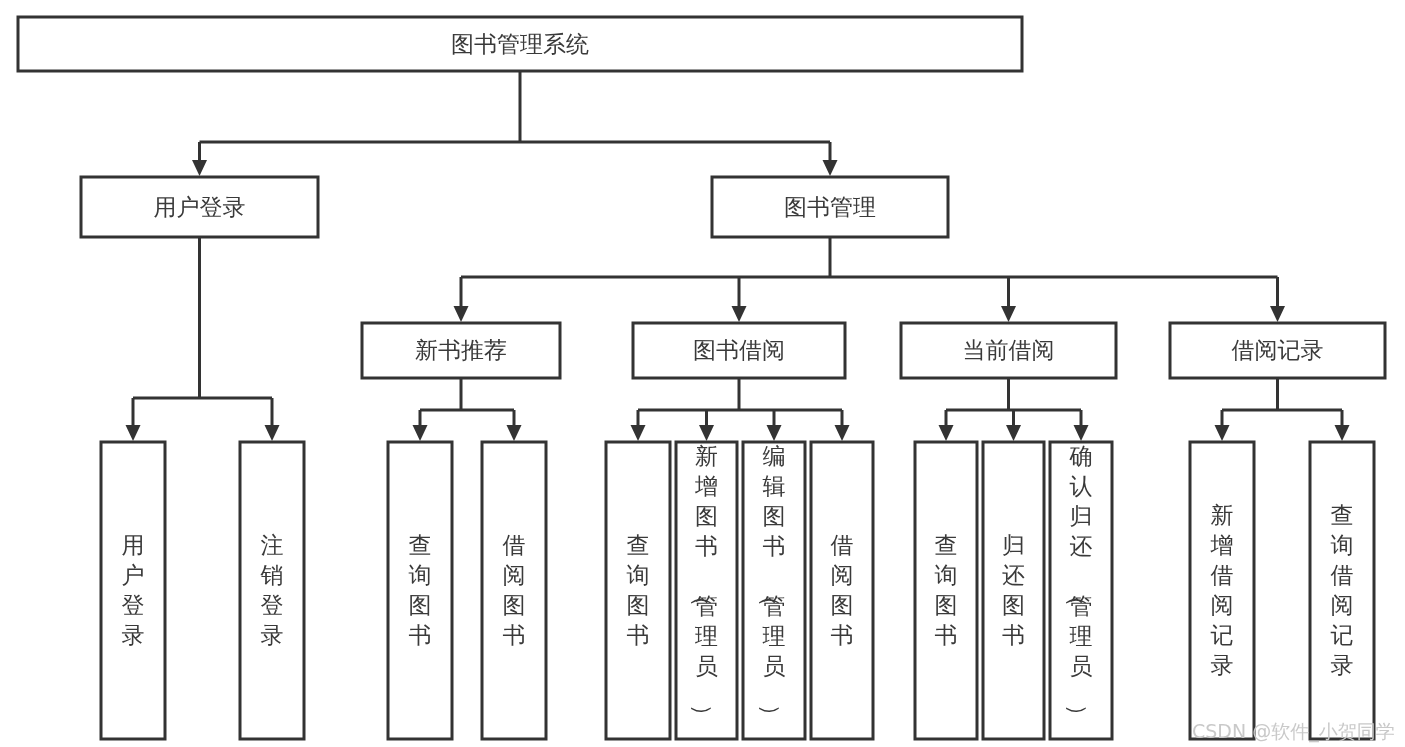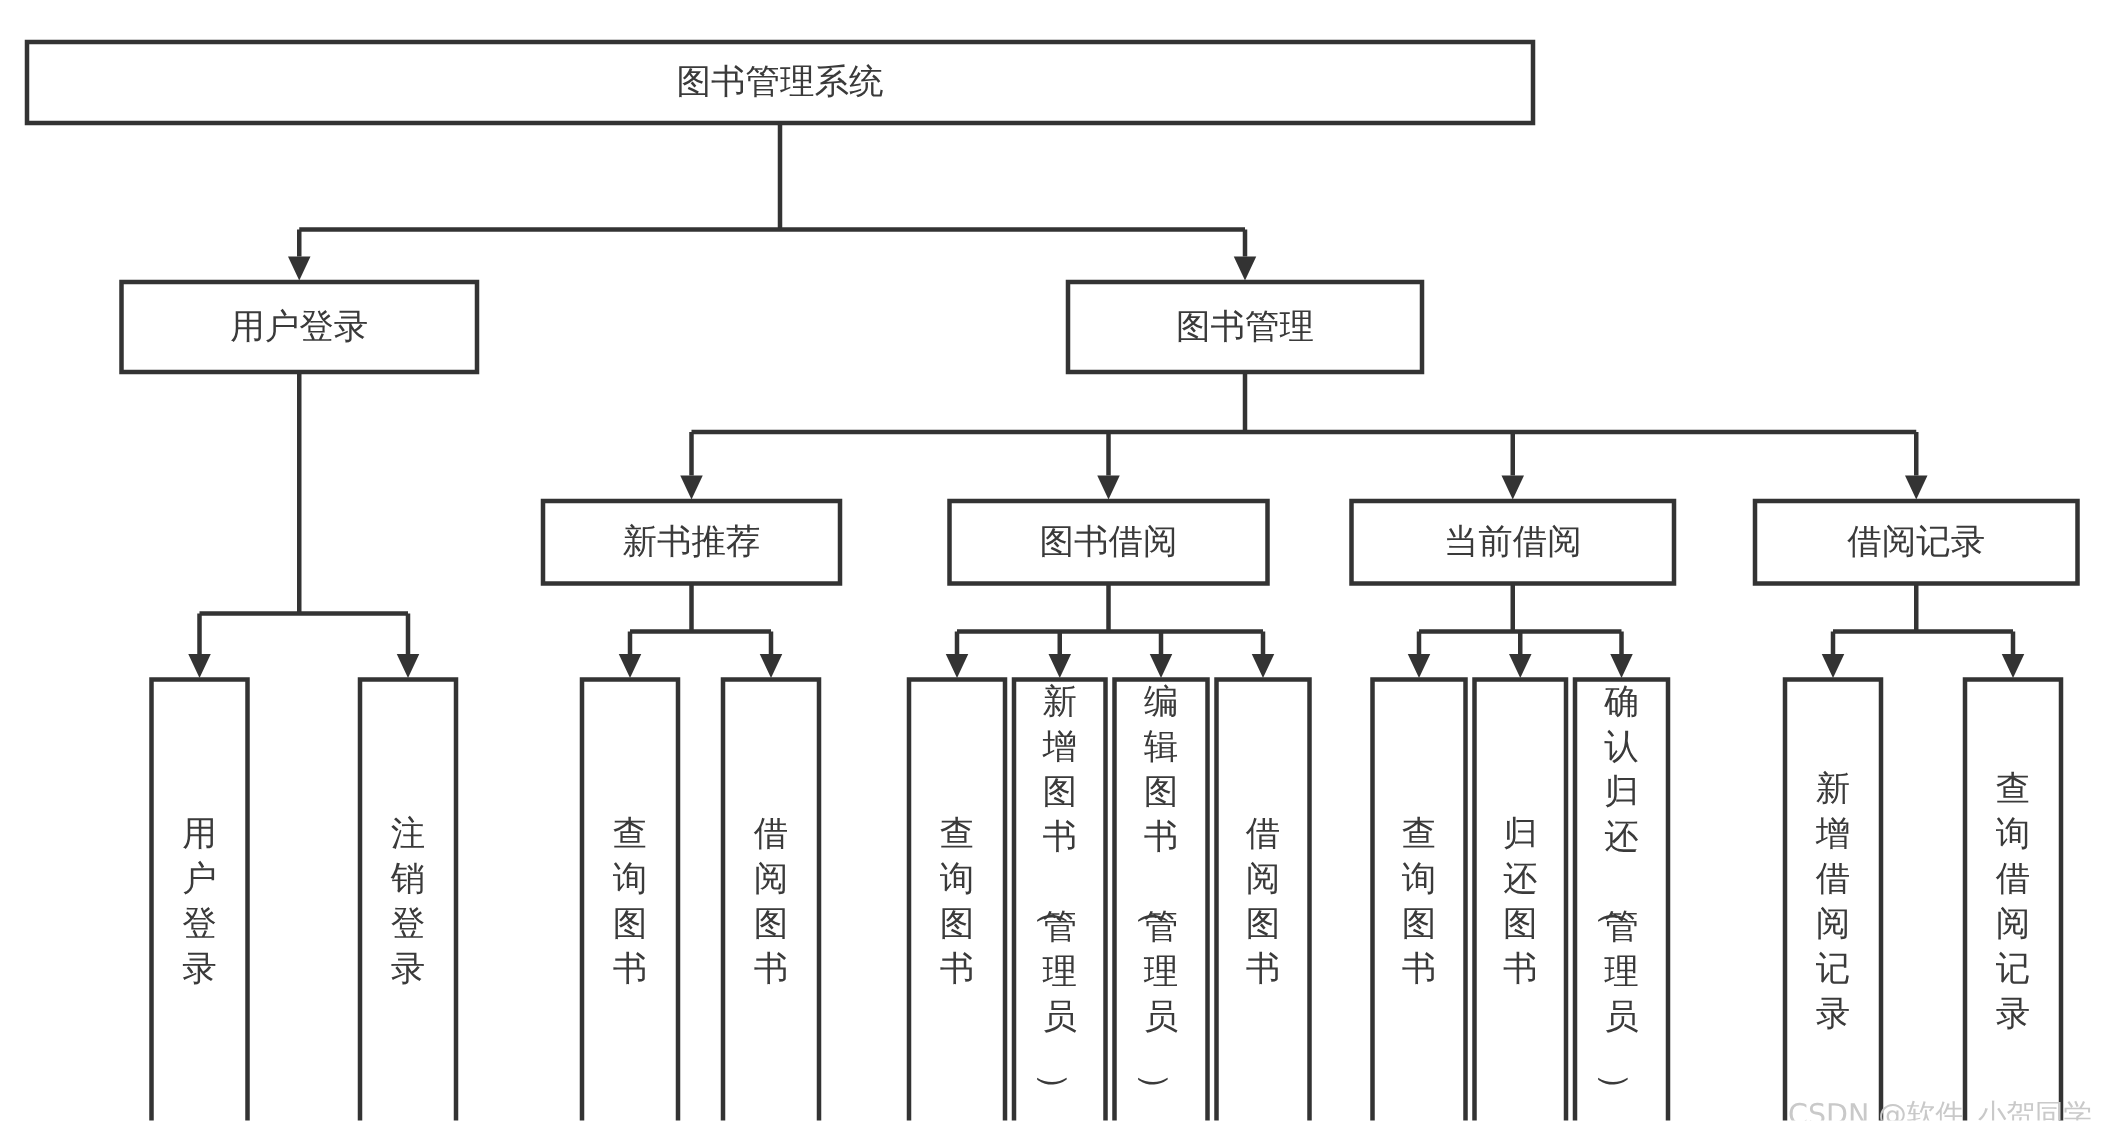--- a/index.html
+++ b/index.html
@@ -11,21 +11,21 @@
   body {
     width: 1405px;
     height: 747px;
     overflow: hidden;
     font-family: "DejaVu Sans", "Liberation Sans", sans-serif;
     position: relative;
   }
   #diagram-root {
     position: absolute;
     left: 0;
-    top: 16px;
+    top: 5px;
     width: 1405px;
     height: 541px;
   }
   svg.diagram {
     display: block;
     width: 1405px;
     height: 747px;
     background: #ffffff;
   }
   .node-box {

